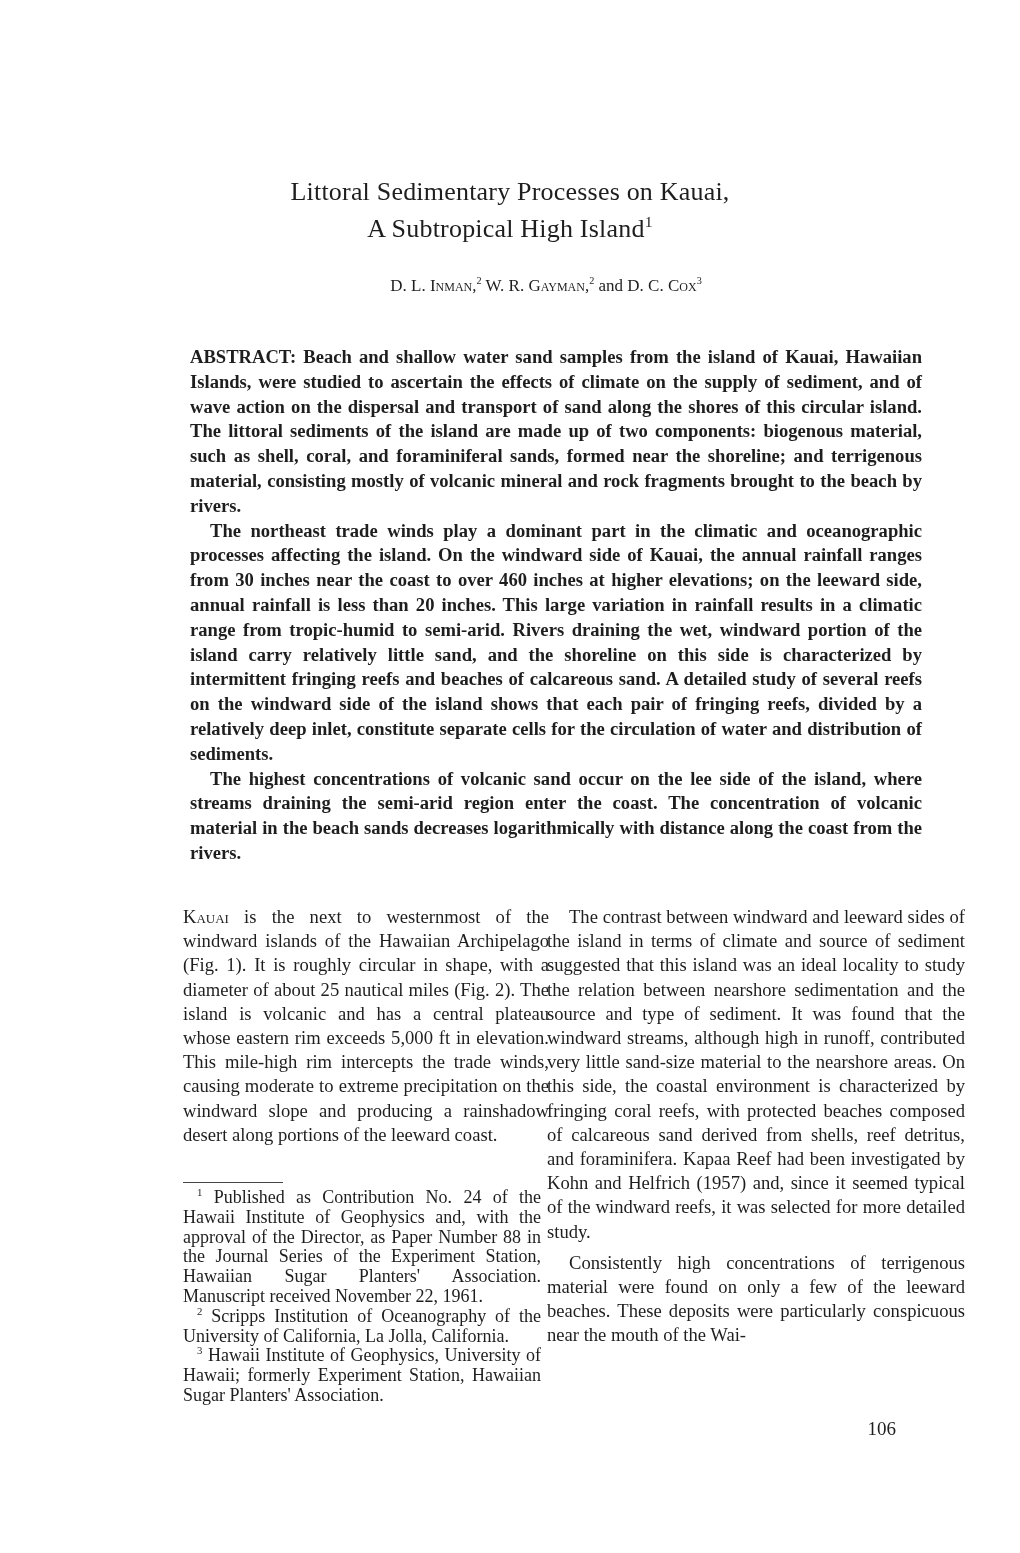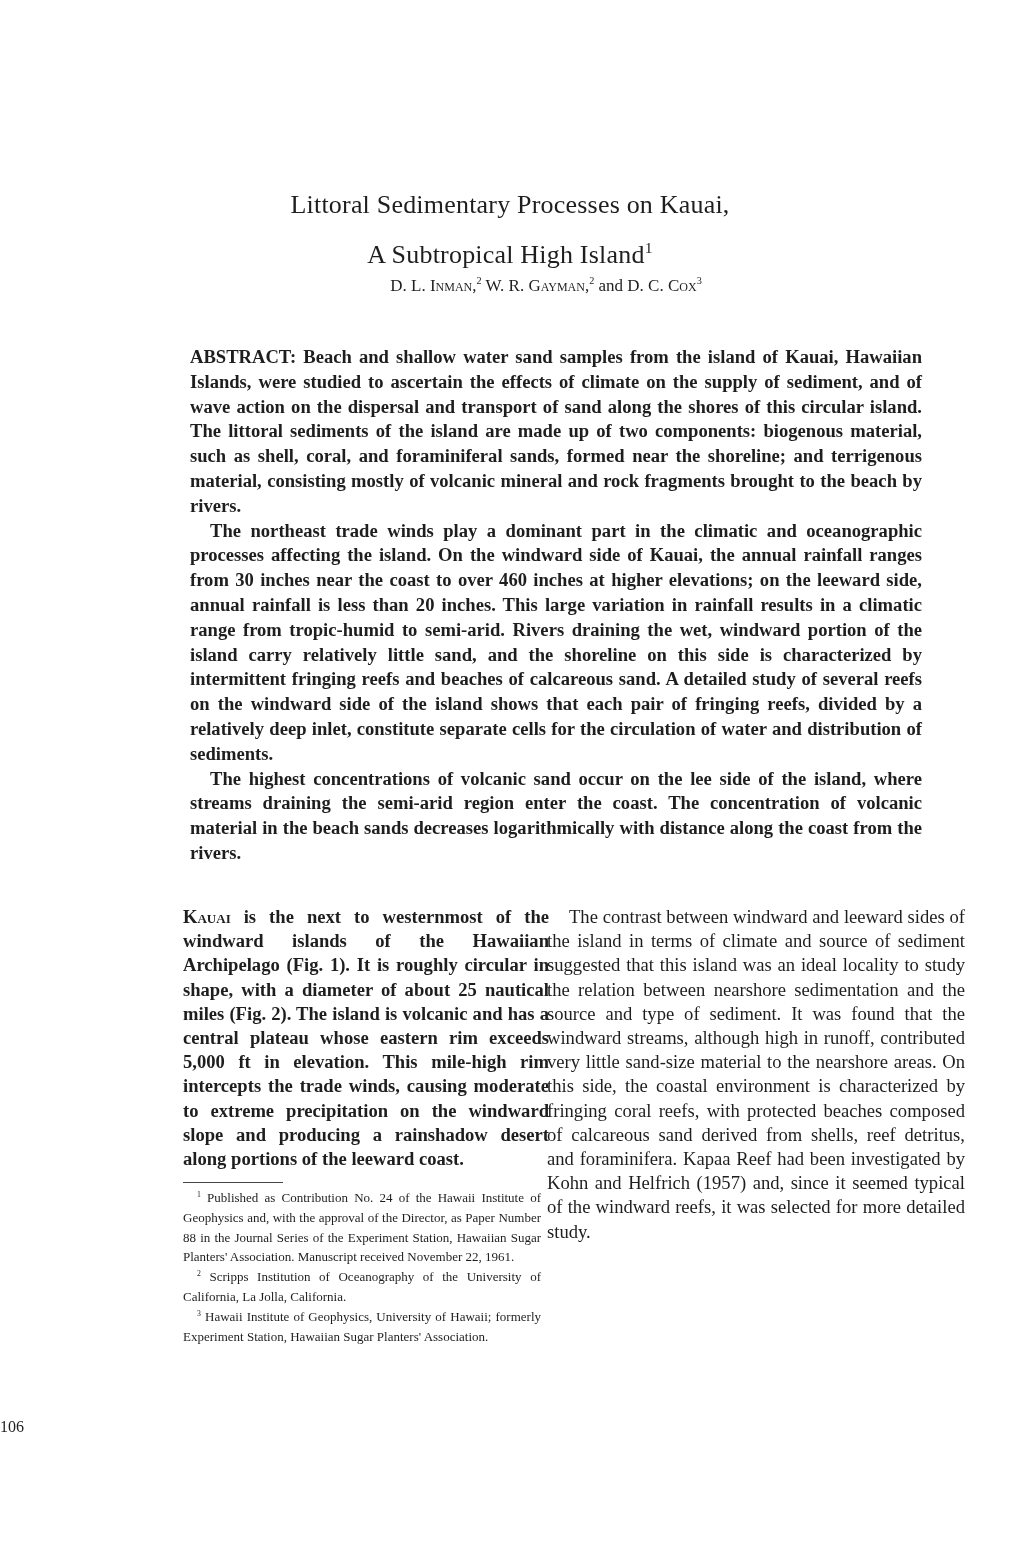--- a/index.html
+++ b/index.html
@@ -1,38 +1,38 @@
 <!DOCTYPE html>
 <html><head>
 <meta charset="utf-8">
 <style>
   html, body { margin:0; padding:0; background:#ffffff; }
   body { width:1020px; height:1553px; position:relative; overflow:hidden;
          font-family:"DejaVu Serif","Liberation Serif",serif; color:#1e1e1e; }
   .serif { font-family:"Liberation Serif","DejaVu Serif",serif; }
   #title { position:absolute; left:0; width:1020px; top:172px; text-align:center;
            font-size:26px; line-height:34px; letter-spacing:0.2px; }
-  #title div { margin:16px; }
+  #title div { margin:3px; }
   #authors { position:absolute; left:0; width:1020px; top:275px; text-align:center;
              font-size:17px; line-height:22px;margin-left:36px; }
   .sc { font-variant:small-caps; }
   #abstract { position:absolute; left:190px; width:732px; top:345px; font-size:18.6px; line-height:24.8px; }
   #abstract p { margin:0; text-align:justify; text-align-last:left;font-weight:bold; }
   #abstract p.indent { text-indent:20px; }
   .col { position:absolute; width:366px; font-size:18.6px; line-height:24.2px; }
-  #col-left { left:183px; top:905px;font-weight:bold; }
+  #col-left { left:183px; top:905px; }
   #col-right { left:547px; top:905px; width:418px; }
   .col p { margin:0; text-align:justify; }
   .col p.indent { text-indent:22px; }
   .col p.gap { margin-top:7px; }
   #rule { position:absolute; left:183px; top:1182px; width:100px; height:1px; background:#444; }
-  #footnotes { position:absolute; left:183px; width:358px; top:1188px; font-size:13px; line-height:19.8px; }
+  #footnotes { position:absolute; left:183px; width:358px; top:1188px; font-size:18px; line-height:19.8px; }
   #footnotes p { margin:0; text-align:justify; text-indent:14px; }
   sup { font-size:60%; vertical-align:super; line-height:0; }
-  #page-number { position:absolute; left:0; width:896px; top:1418px; text-align:left; font-size:16px; }
+  #page-number { position:absolute; left:0; width:896px; top:1418px; text-align:right; font-size:19px; }
 </style>
 </head>
 <body>
 
 <div id="title" class="serif">
   <div>Littoral Sedimentary Processes on Kauai,</div>
   <div><span>A Subtropical High Island</span><sup>1</sup></div>
 </div>
 
 <div id="authors" class="serif">
@@ -55,15 +55,16 @@
 <div id="rule"></div>
 
 <div id="footnotes" class="serif">
   <p><sup>1</sup> <span>Published as Contribution No. 24 of the Hawaii Institute of Geophysics and, with the approval of the Director, as Paper Number 88 in the Journal Series of the Experiment Station, Hawaiian Sugar Planters' Association. Manuscript received November 22, 1961.</span></p>
   <p><sup>2</sup> <span>Scripps Institution of Oceanography of the University of California, La Jolla, California.</span></p>
   <p><sup>3</sup> <span>Hawaii Institute of Geophysics, University of Hawaii; formerly Experiment Station, Hawaiian Sugar Planters' Association.</span></p>
 </div>
 
 <div id="col-right" class="col serif">
   <p class="indent">The contrast between windward and leeward sides of the island in terms of climate and source of sediment suggested that this island was an ideal locality to study the relation between nearshore sedimentation and the source and type of sediment. It was found that the windward streams, although high in runoff, contributed very little sand-size material to the nearshore areas. On this side, the coastal environment is characterized by fringing coral reefs, with protected beaches composed of calcareous sand derived from shells, reef detritus, and foraminifera. Kapaa Reef had been investigated by Kohn and Helfrich (1957) and, since it seemed typical of the windward reefs, it was selected for more detailed study.</p>
+  <p class="indent gap">Consistently high concentrations of terrigenous material were found on only a few of the leeward beaches. These deposits were particularly conspicuous near the mouth of the Wai-</p>
 </div>
 
 <div id="page-number" class="serif">106</div>
 
 </body></html>

